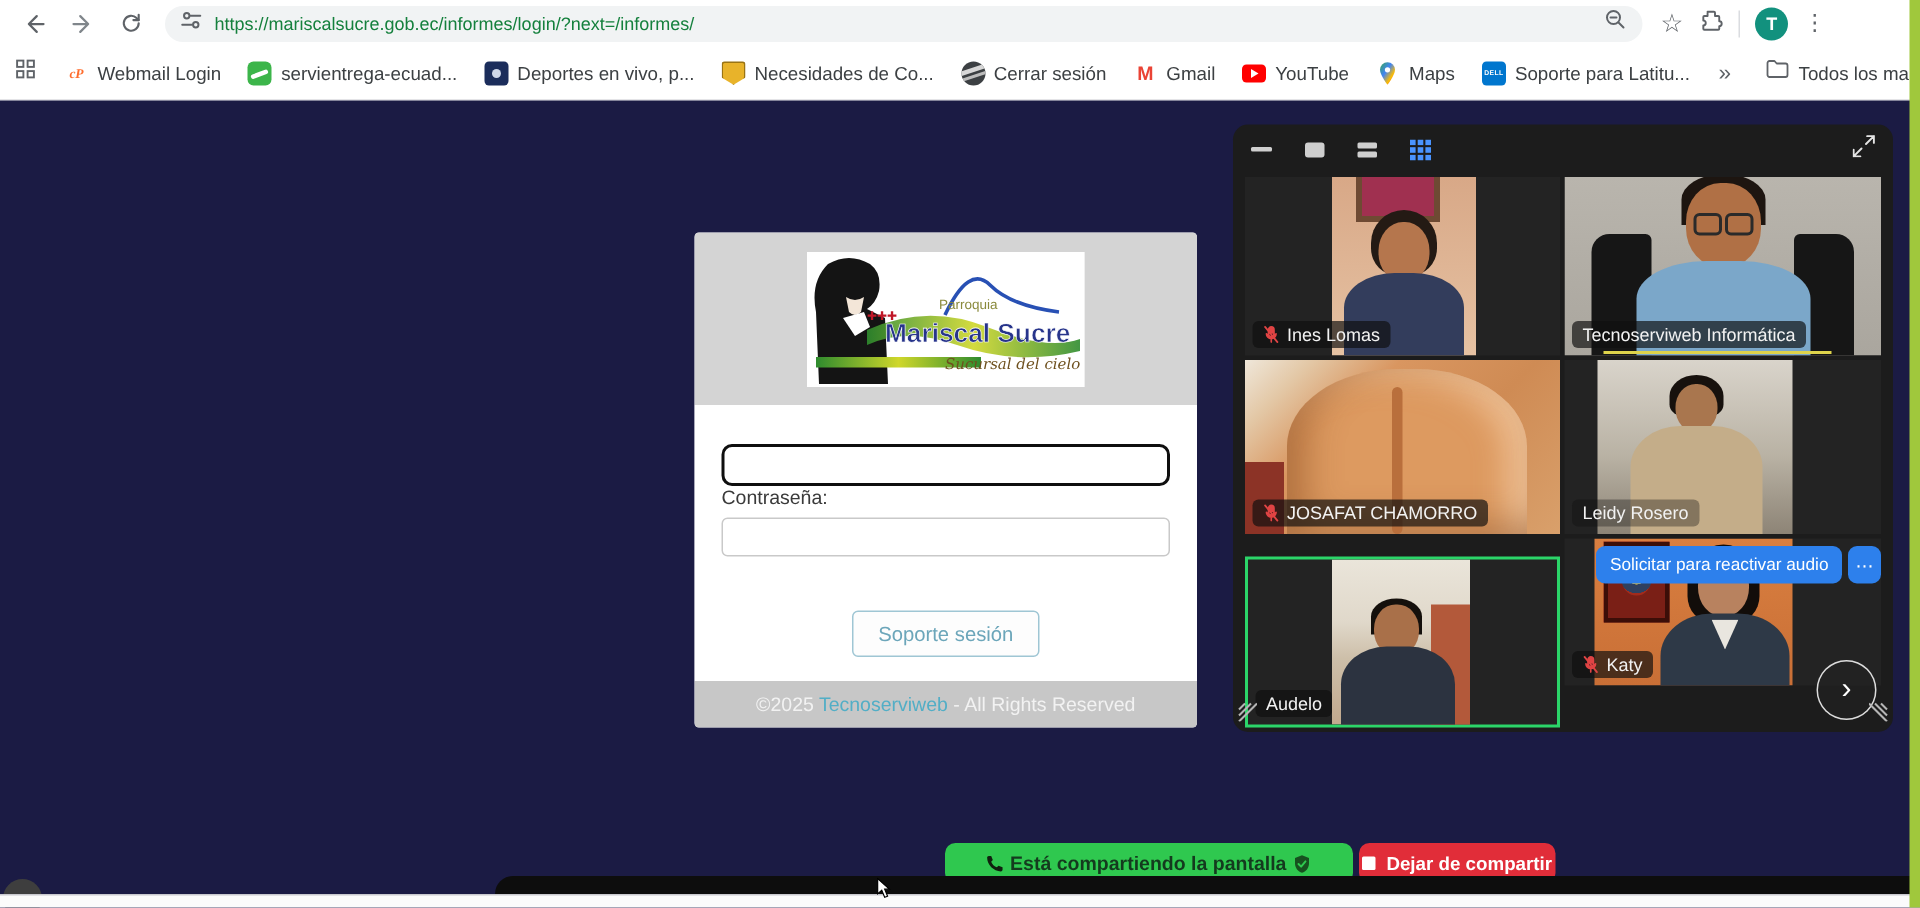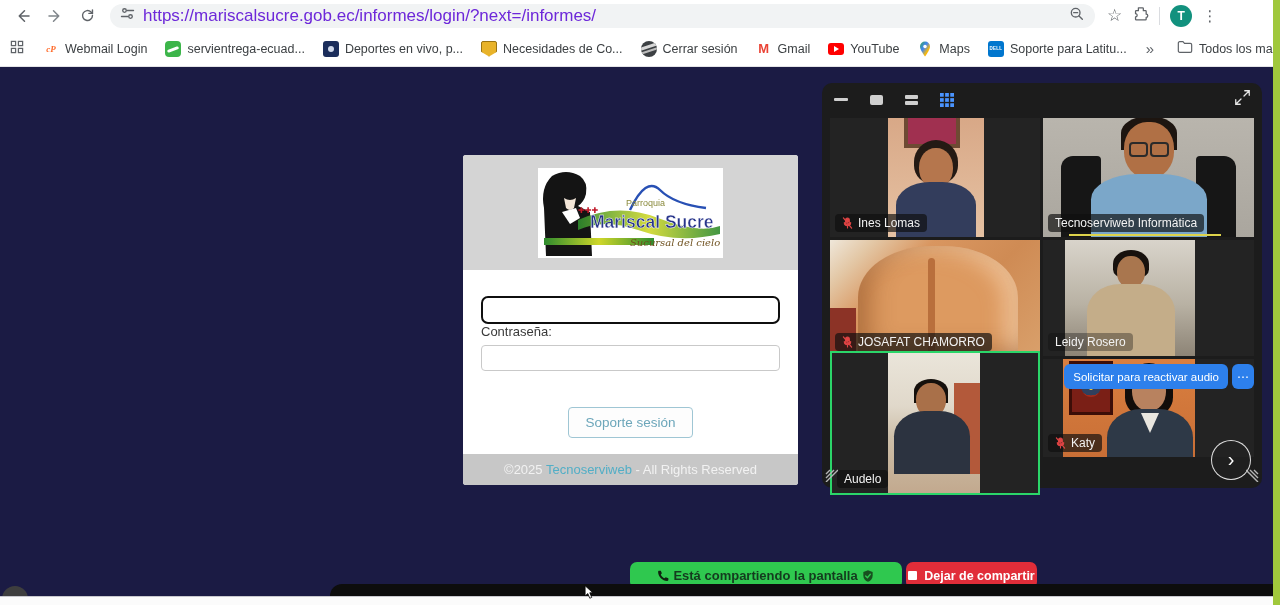--- a/index.html
+++ b/index.html
@@ -5,21 +5,21 @@
   * { margin:0; padding:0; box-sizing:border-box; }
   html,body { width:1280px; height:605px; overflow:hidden; background:#fff;
               font-family:"Liberation Sans", sans-serif; }
 
   
   #toolbar { height:31px; background:#fff; display:flex; align-items:center; padding:0 10px; gap:6px; }
   .navbtn { width:26px; height:26px; display:flex; align-items:center; justify-content:center; border-radius:50%; cursor:pointer; }
   .navbtn svg { display:block; }
   #urlbar { flex:1; max-width:985px; height:24px; background:#f1f3f4; border-radius:13px;
             display:flex; align-items:center; padding:0 10px; gap:8px; margin:0 4px; }
-  #urltext { font-size:17px; color:#6d28d9; flex:1; white-space:nowrap; overflow:hidden; }
+  #urltext { font-size:12px; color:#15803d; flex:1; white-space:nowrap; overflow:hidden; }
   .right-icons { display:flex; align-items:center; gap:10px; margin-left:2px; }
   .vsep { width:1px; height:18px; background:#dadce0; }
   #avatar { width:22px; height:22px; border-radius:50%; background:#12917e; color:#fff;
             font-size:12px; font-weight:bold; display:flex; align-items:center; justify-content:center; }
   .kebab { color:#5f6368; font-size:15px; letter-spacing:0; line-height:1; }
 
   #bookmarks { height:36px; background:#fff; display:flex; align-items:center; padding:0 10px;
                border-bottom:1px solid #e4e4e7; gap:4px; }
   .bm { display:flex; align-items:center; gap:6px; padding:4px 7px; border-radius:6px; cursor:pointer; }
   .bm span.lbl { font-size:12.5px; color:#3c4043; white-space:nowrap; }
@@ -116,21 +116,21 @@
                box-shadow:inset 12px -8px 24px rgba(120,60,20,.45), inset -14px 4px 20px rgba(255,230,200,.5); }
   .t3 .seam { left:98px; top:18px; width:7px; height:98px; background:#b96f3c; border-radius:4px; }
   .t3 .red { left:0; bottom:0; width:26px; height:48px; background:#8c3326; }
   
   .t4 { left:221px; top:157px; width:211px; height:116px; }
   .t4 .vid { left:22px; width:130px; background:linear-gradient(180deg,#d9d4cb 0%,#b9b2a4 55%,#8d8476 100%); }
   .t4 .hair { left:48px; top:10px; width:36px; height:28px; background:#17110d; border-radius:50% 50% 30% 30%; }
   .t4 .head { left:52px; top:16px; width:28px; height:32px; background:#a9764e; border-radius:48%; }
   .t4 .torso { left:22px; top:44px; width:88px; height:72px; background:#c4ad89; border-radius:38% 38% 0 0; }
   
-  .t5 { left:8px; top:268px; width:210px; height:144px;padding-left:32px; }
+  .t5 { left:8px; top:288px; width:210px; height:114px;padding-left:32px; }
   .t5 .vid { left:56px; width:92px; background:linear-gradient(180deg,#eae5da 0%,#e0d8ca 38%,#cdbfa9 60%,#c2a98e 100%); }
   .t5 .wallr { right:0; top:30px; width:26px; height:91px; background:#b3593a; }
   .t5 .hair { left:26px; top:26px; width:34px; height:24px; background:#15100c; border-radius:50% 50% 0 0; }
   .t5 .head { left:28px; top:30px; width:30px; height:34px; background:#a97049; border-radius:48%; }
   .t5 .torso { left:6px; top:58px; width:76px; height:63px; background:#2c3340; border-radius:40% 40% 0 0; }
   
   .t6 { left:221px; top:276px; width:211px; height:98px; }
   .t6 .vid { left:20px; width:132px; background:linear-gradient(180deg,#d97f40,#c96f36); }
   .t6 .frame { left:6px; top:2px; width:44px; height:54px; background:#7a1f16;
                box-shadow:inset 0 0 0 3px #3c0e08; }

